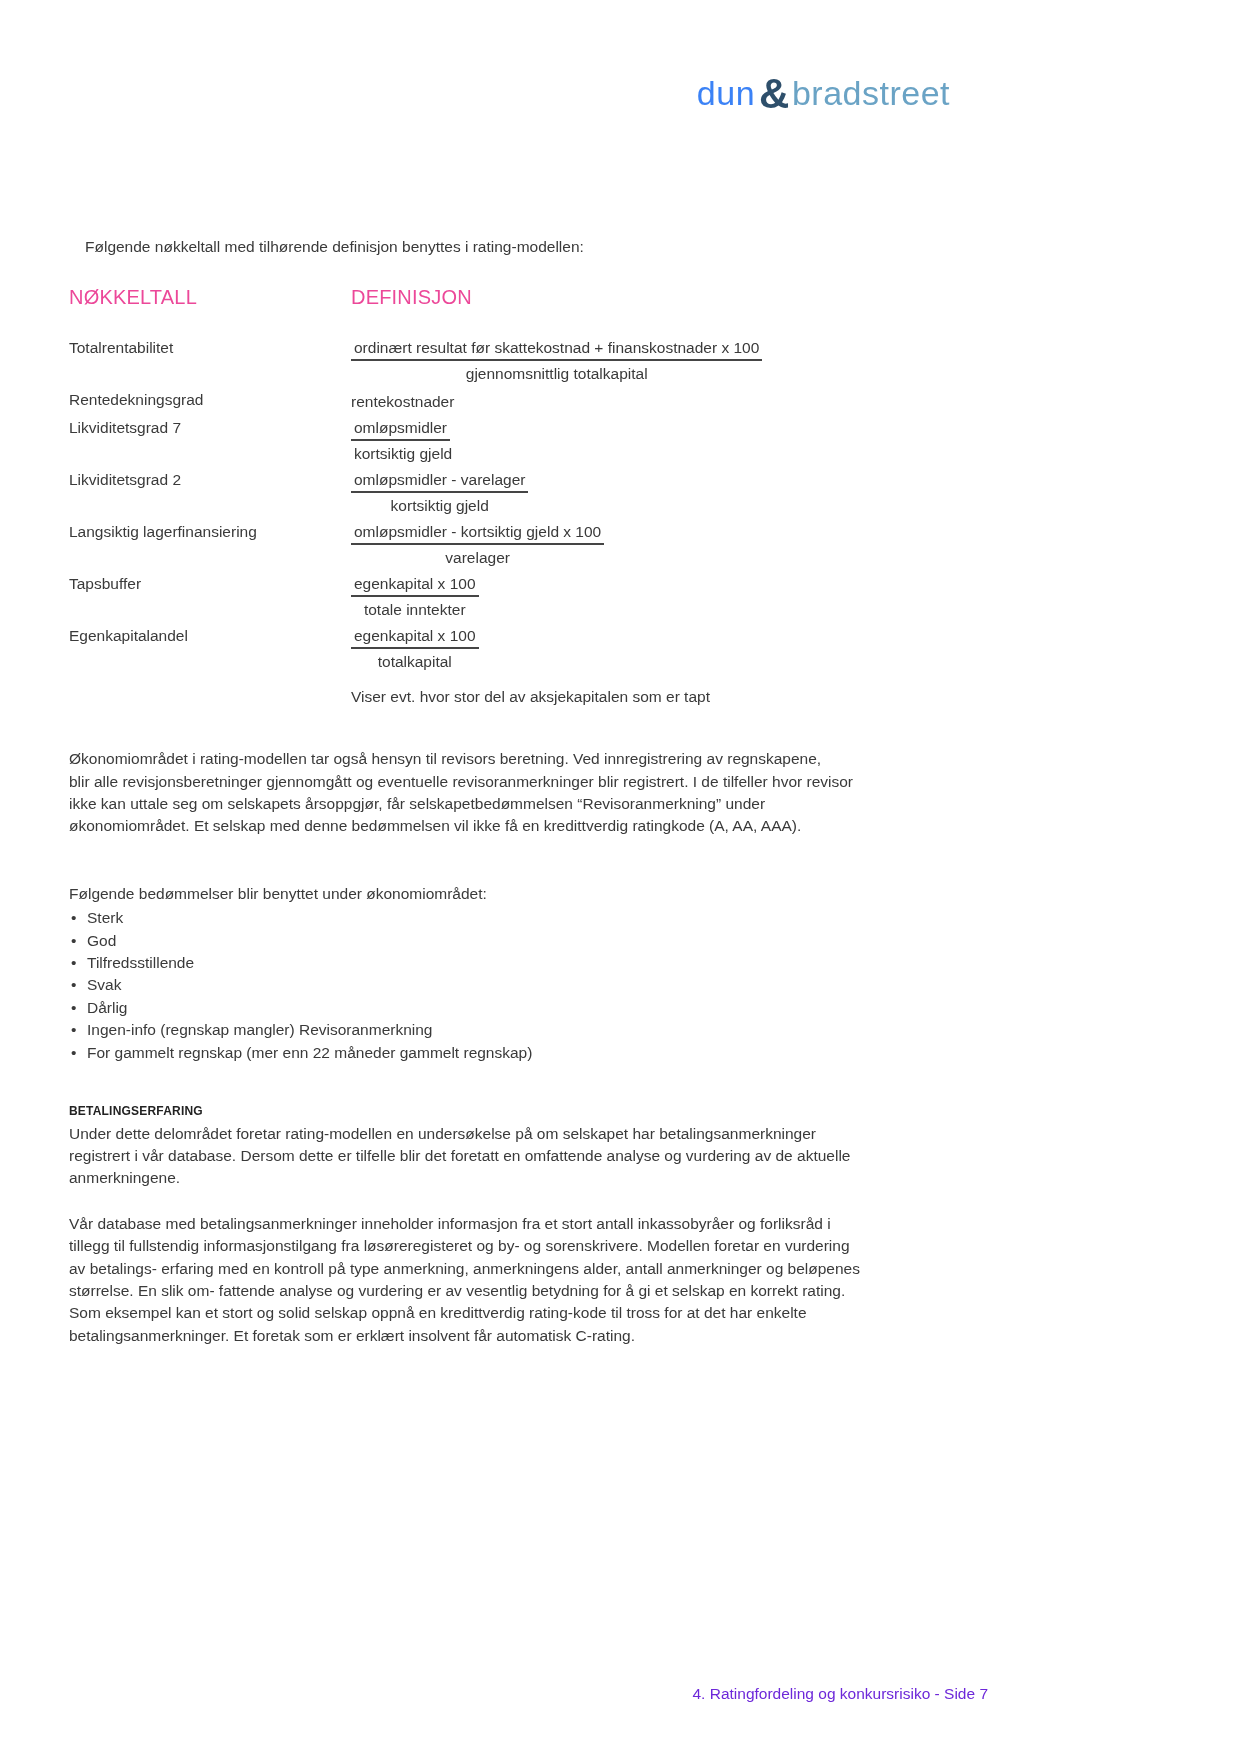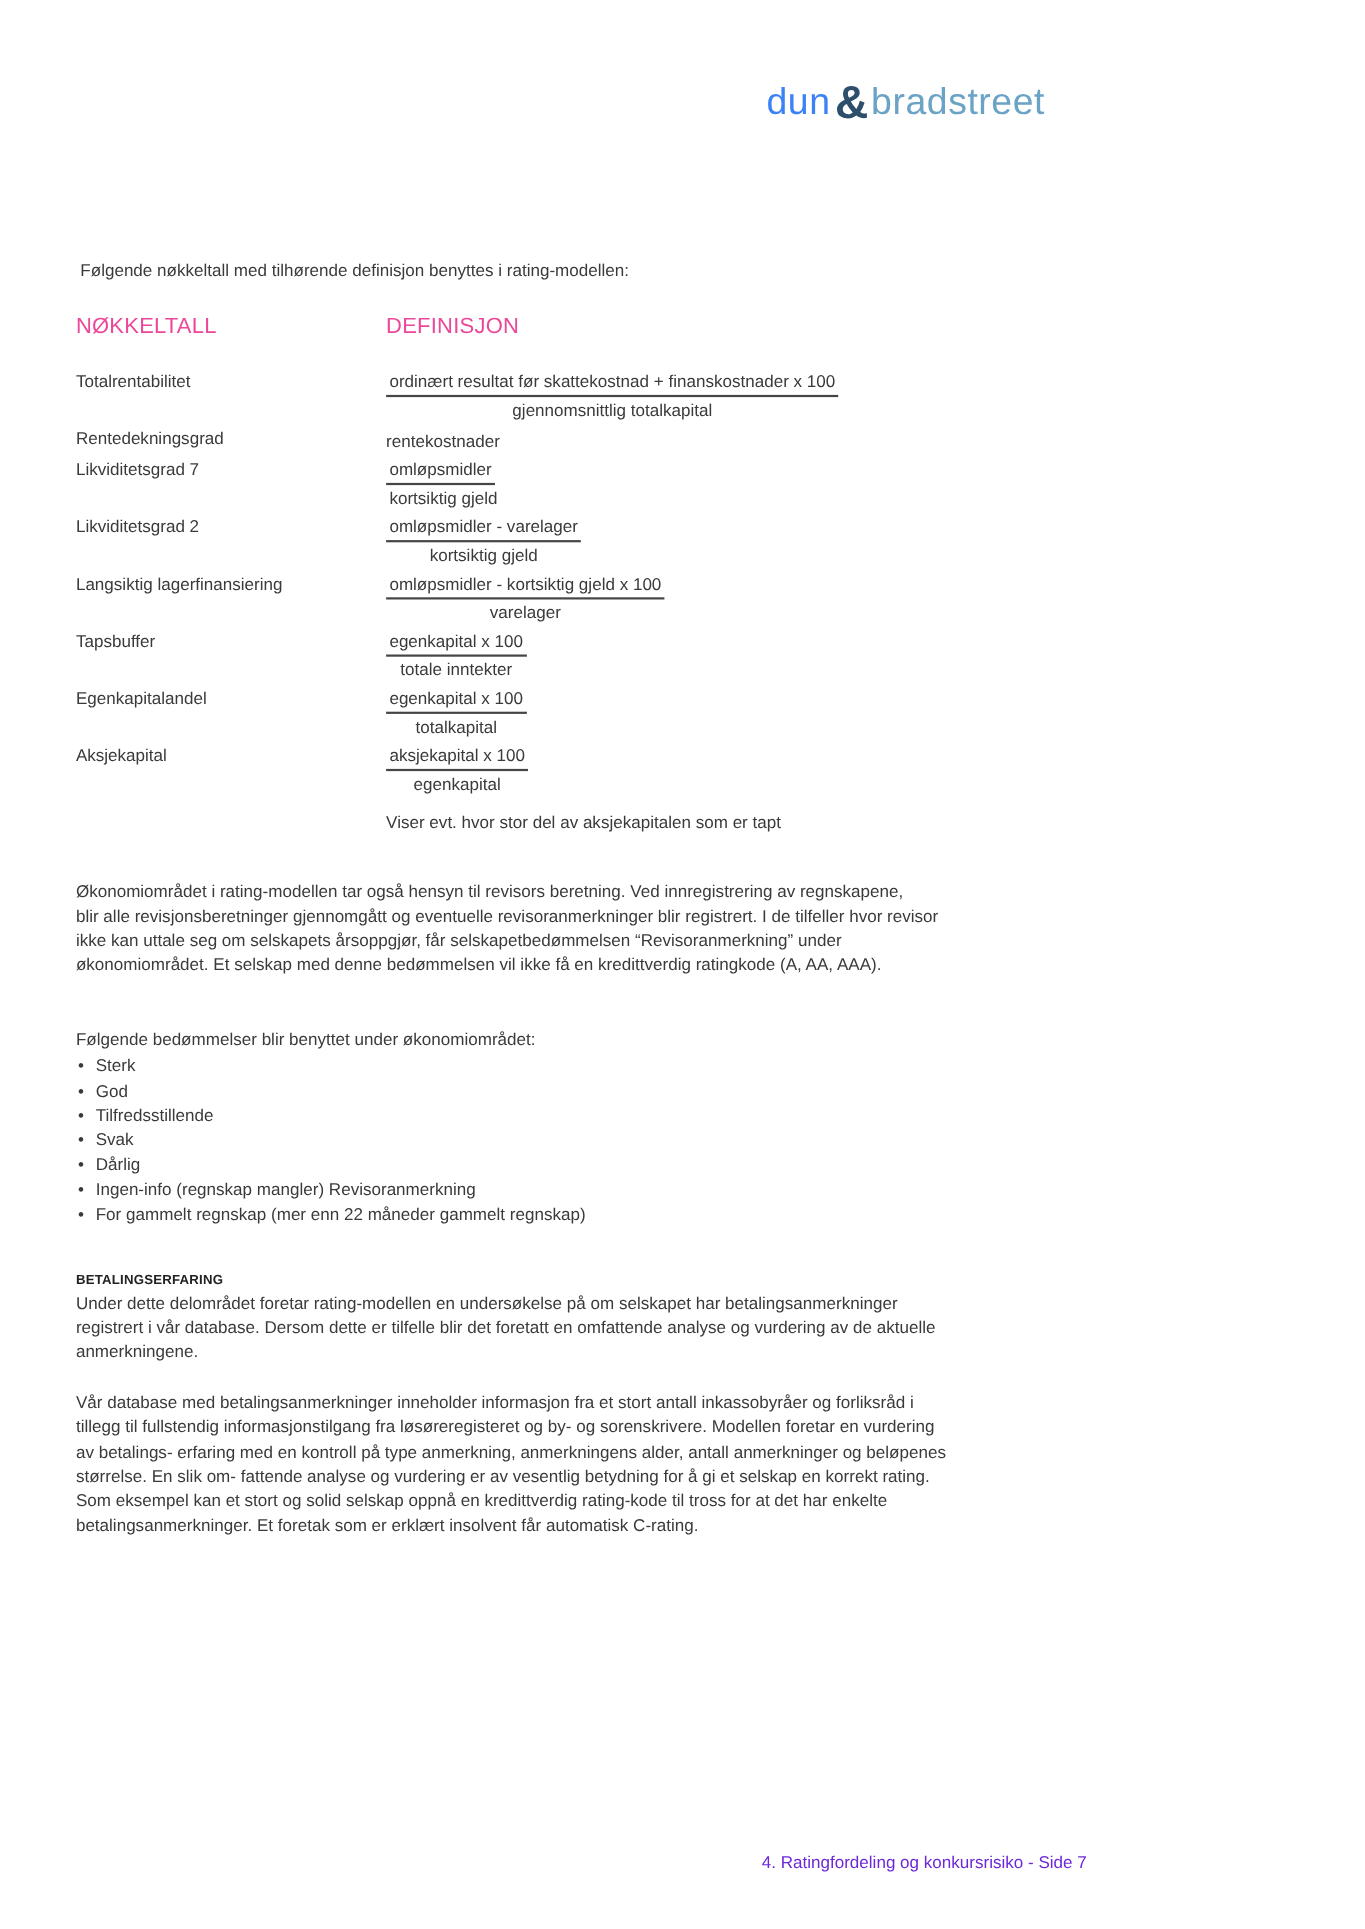--- a/index.html
+++ b/index.html
@@ -37,21 +37,21 @@
   .logo .bradstreet{color:#6aa3c5;}
   
   .content{
     position:absolute;
     top:236px;
     left:69px;
     width:975px;
     font-size:15.5px;
     line-height:22.4px;
   }
-  .intro{margin:0 0 28px 4px;}
+  .intro{margin:0 0 28px 16px;}
   
   .kv-header{display:flex;margin-bottom:26px;}
   .kv-header .h1col{width:282px;}
   .kv-header .h{font-weight:normal;color:#ec4899;font-size:20px;letter-spacing:.2px;}
   .kv-row{display:flex;align-items:flex-start;margin-bottom:5px;}
   .kv-row .term{width:282px;padding-top:0;}
   .fraction{display:inline-block;line-height:21px;}
   .fraction .num-row{display:block;}
   .fraction .num{
     display:inline-block;
@@ -157,27 +157,20 @@
     </div>
 
     <div class="kv-row">
       <div class="term">Egenkapitalandel</div>
       <div class="fraction">
         <span class="num-row"><span class="num">egenkapital x 100</span></span>
         <span class="den">totalkapital</span>
       </div>
     </div>
 
-    <div class="kv-row">
-      <div class="term">Aksjekapital</div>
-      <div class="fraction">
-        <span class="num-row"><span class="num">aksjekapital x 100</span></span>
-        <span class="den">egenkapital</span>
-      </div>
-    </div>
 
     <p class="table-note">Viser evt. hvor stor del av aksjekapitalen som er tapt</p>
 
     <p class="para para-economy">Økonomiområdet i rating-modellen tar også hensyn til revisors beretning. Ved innregistrering av regnskapene,
 blir alle revisjonsberetninger gjennomgått og eventuelle revisoranmerkninger blir registrert. I de tilfeller hvor revisor
 ikke kan uttale seg om selskapets årsoppgjør, får selskapetbedømmelsen “Revisoranmerkning” under
 økonomiområdet. Et selskap med denne bedømmelsen vil ikke få en kredittverdig ratingkode (A, AA, AAA).</p>
 
     <p class="para bullets-heading">Følgende bedømmelser blir benyttet under økonomiområdet:</p>
 

